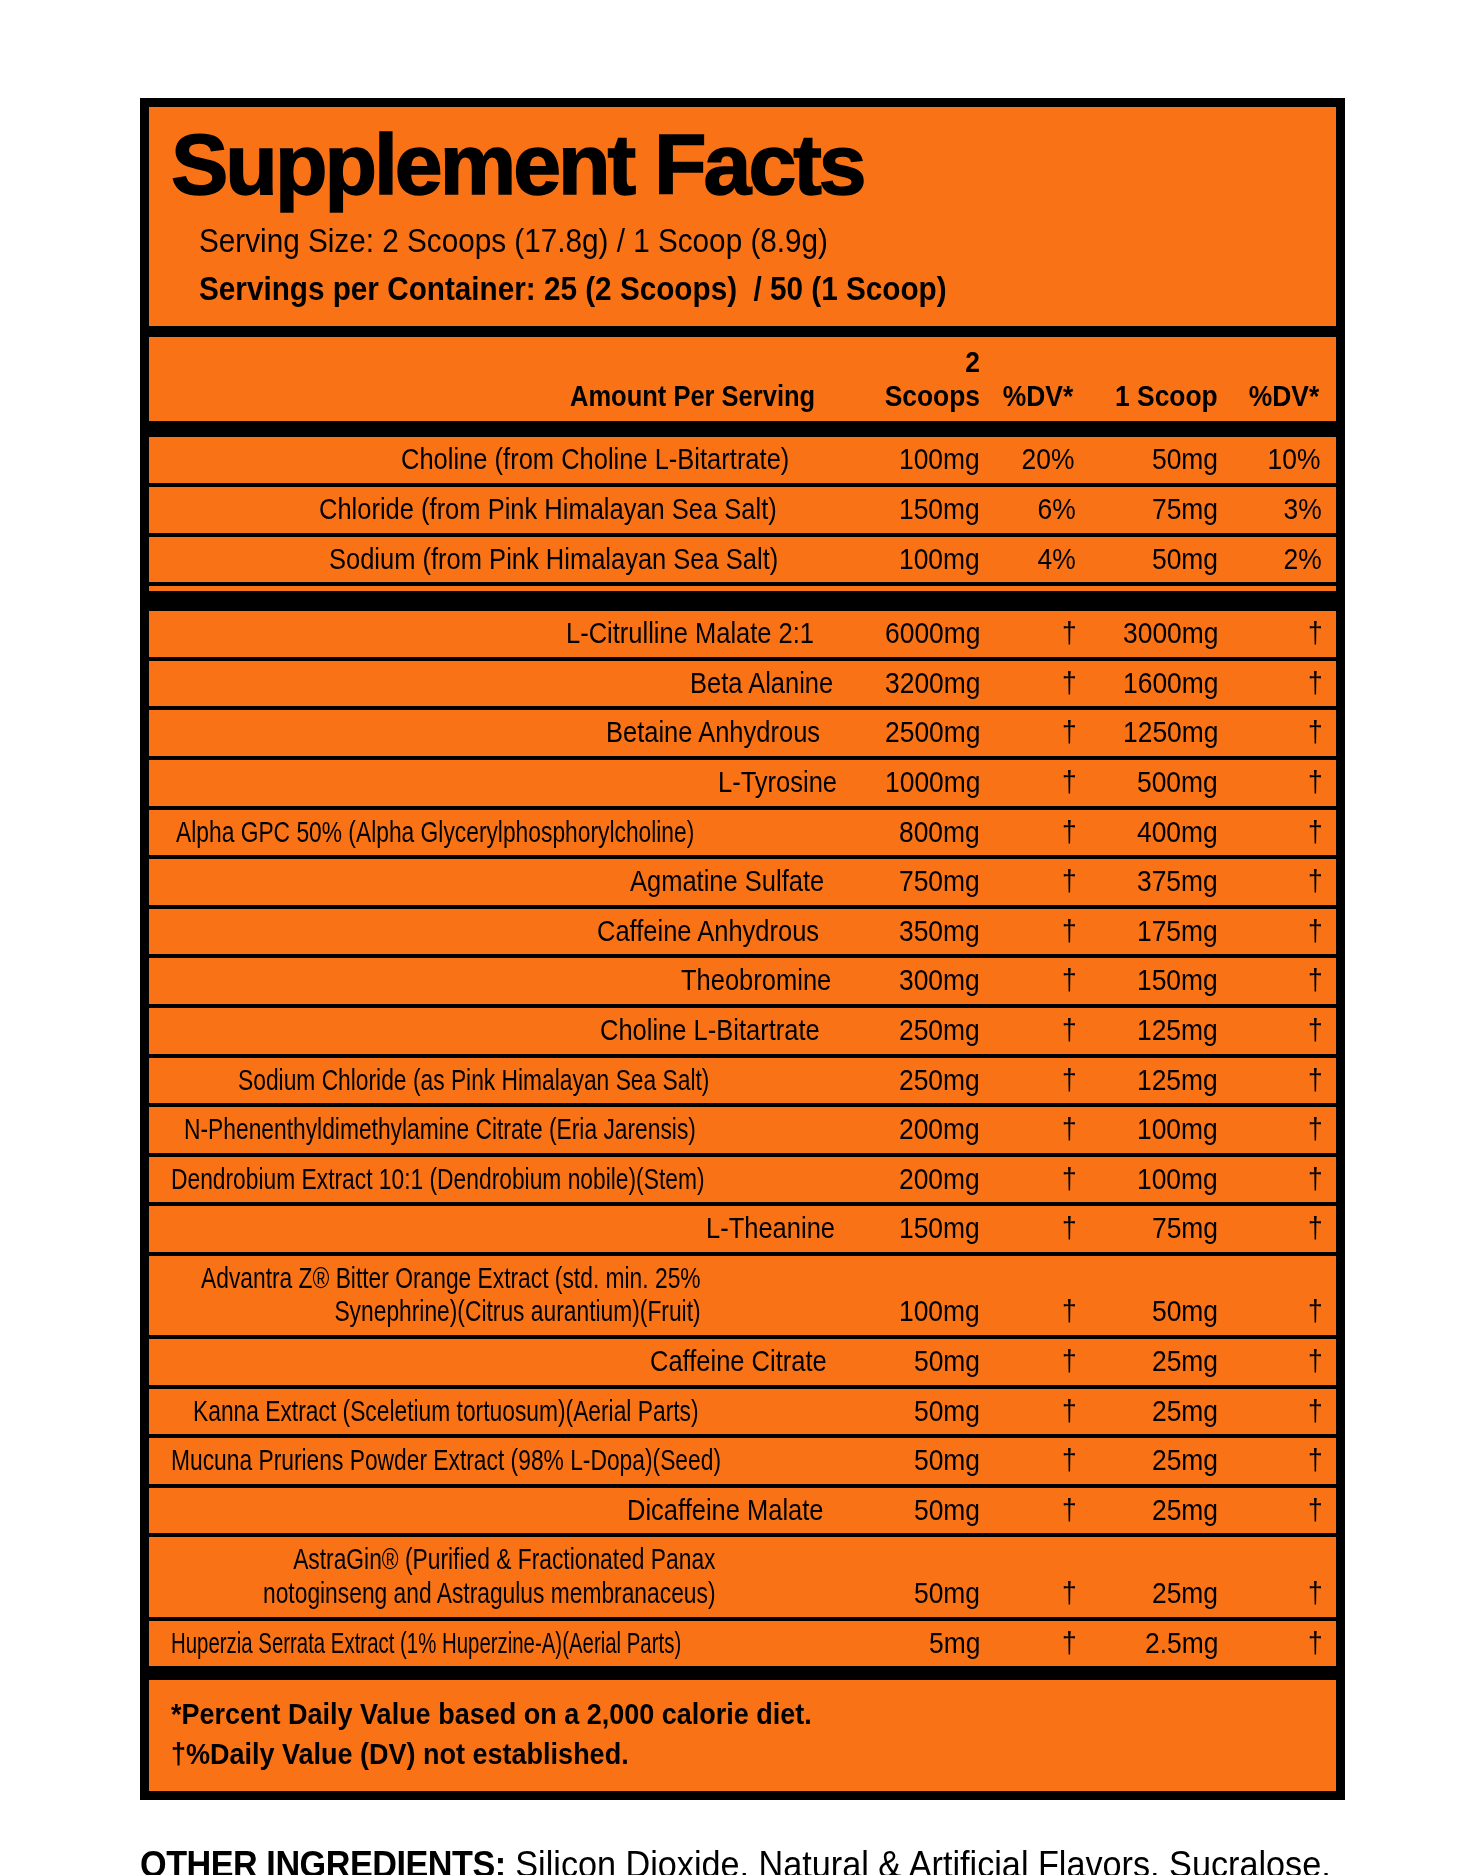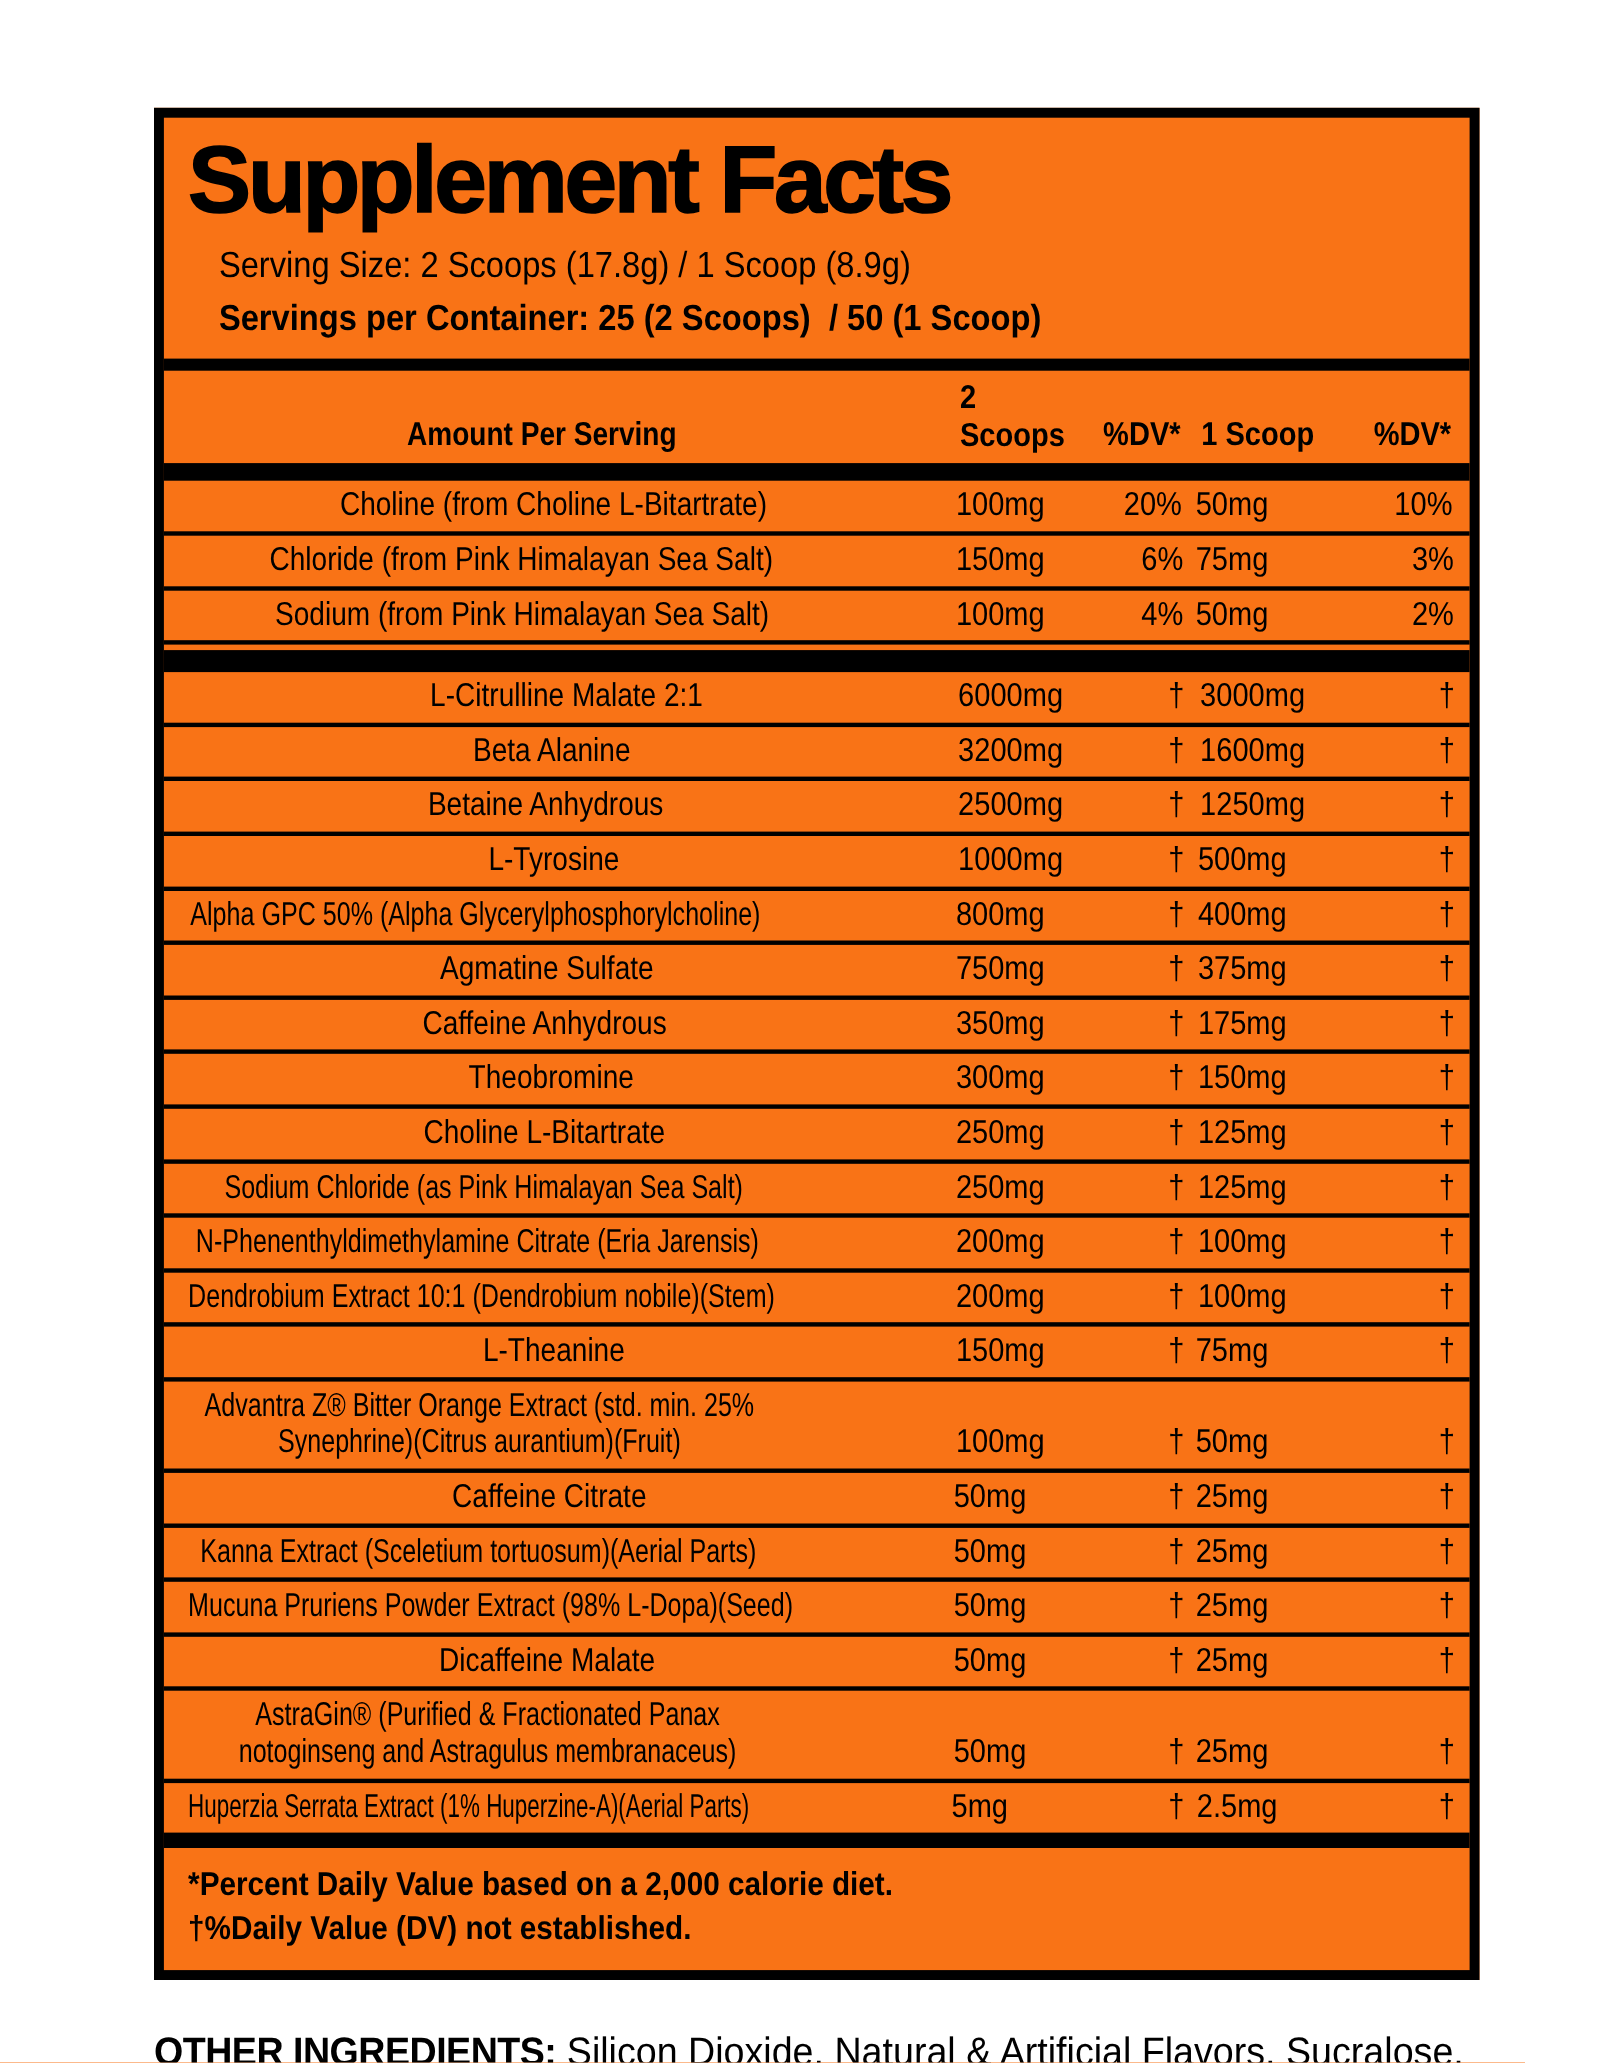--- a/index.html
+++ b/index.html
@@ -37,28 +37,28 @@
     padding:5px 12px 7px 22px;
     font-size:30px; line-height:1.12;
     border-top:4px solid #000;
   }
   .rows .row:first-child { border-top:none;margin-left:45px; }
   #mineral-rows { border-bottom:4px solid #000; }
   .header-row { border-top:none; padding:8px 12px 9px 22px; }
   .hb { font-weight:bold; }
 
   .cell { min-width:0; }
-  .name { text-align:center; }
+  .name { text-align:right; }
   .ni {
     display:inline-block; white-space:pre;
     transform:scaleX(0.85); transform-origin:left bottom;
   }
   .ni.lg { transform:scaleX(0.76); }
   .ni.xl { transform:scaleX(0.68); }
-  .amt { text-align:left; }
+  .amt { text-align:right; }
   .dv  { text-align:right; }
   .amt span { display:inline-block; transform:scaleX(0.88); transform-origin:right bottom; }
   .dv span  { display:inline-block; transform:scaleX(0.88); transform-origin:center bottom; }
 
   .footnote { padding:14px 20px 16px 22px; font-size:30px; line-height:1.34;font-weight:bold; }
 
   .other-ing-wrap {
     margin:42px 0 0 140px; width:1274px;
     transform:scaleX(0.95); transform-origin:left top;
   }

